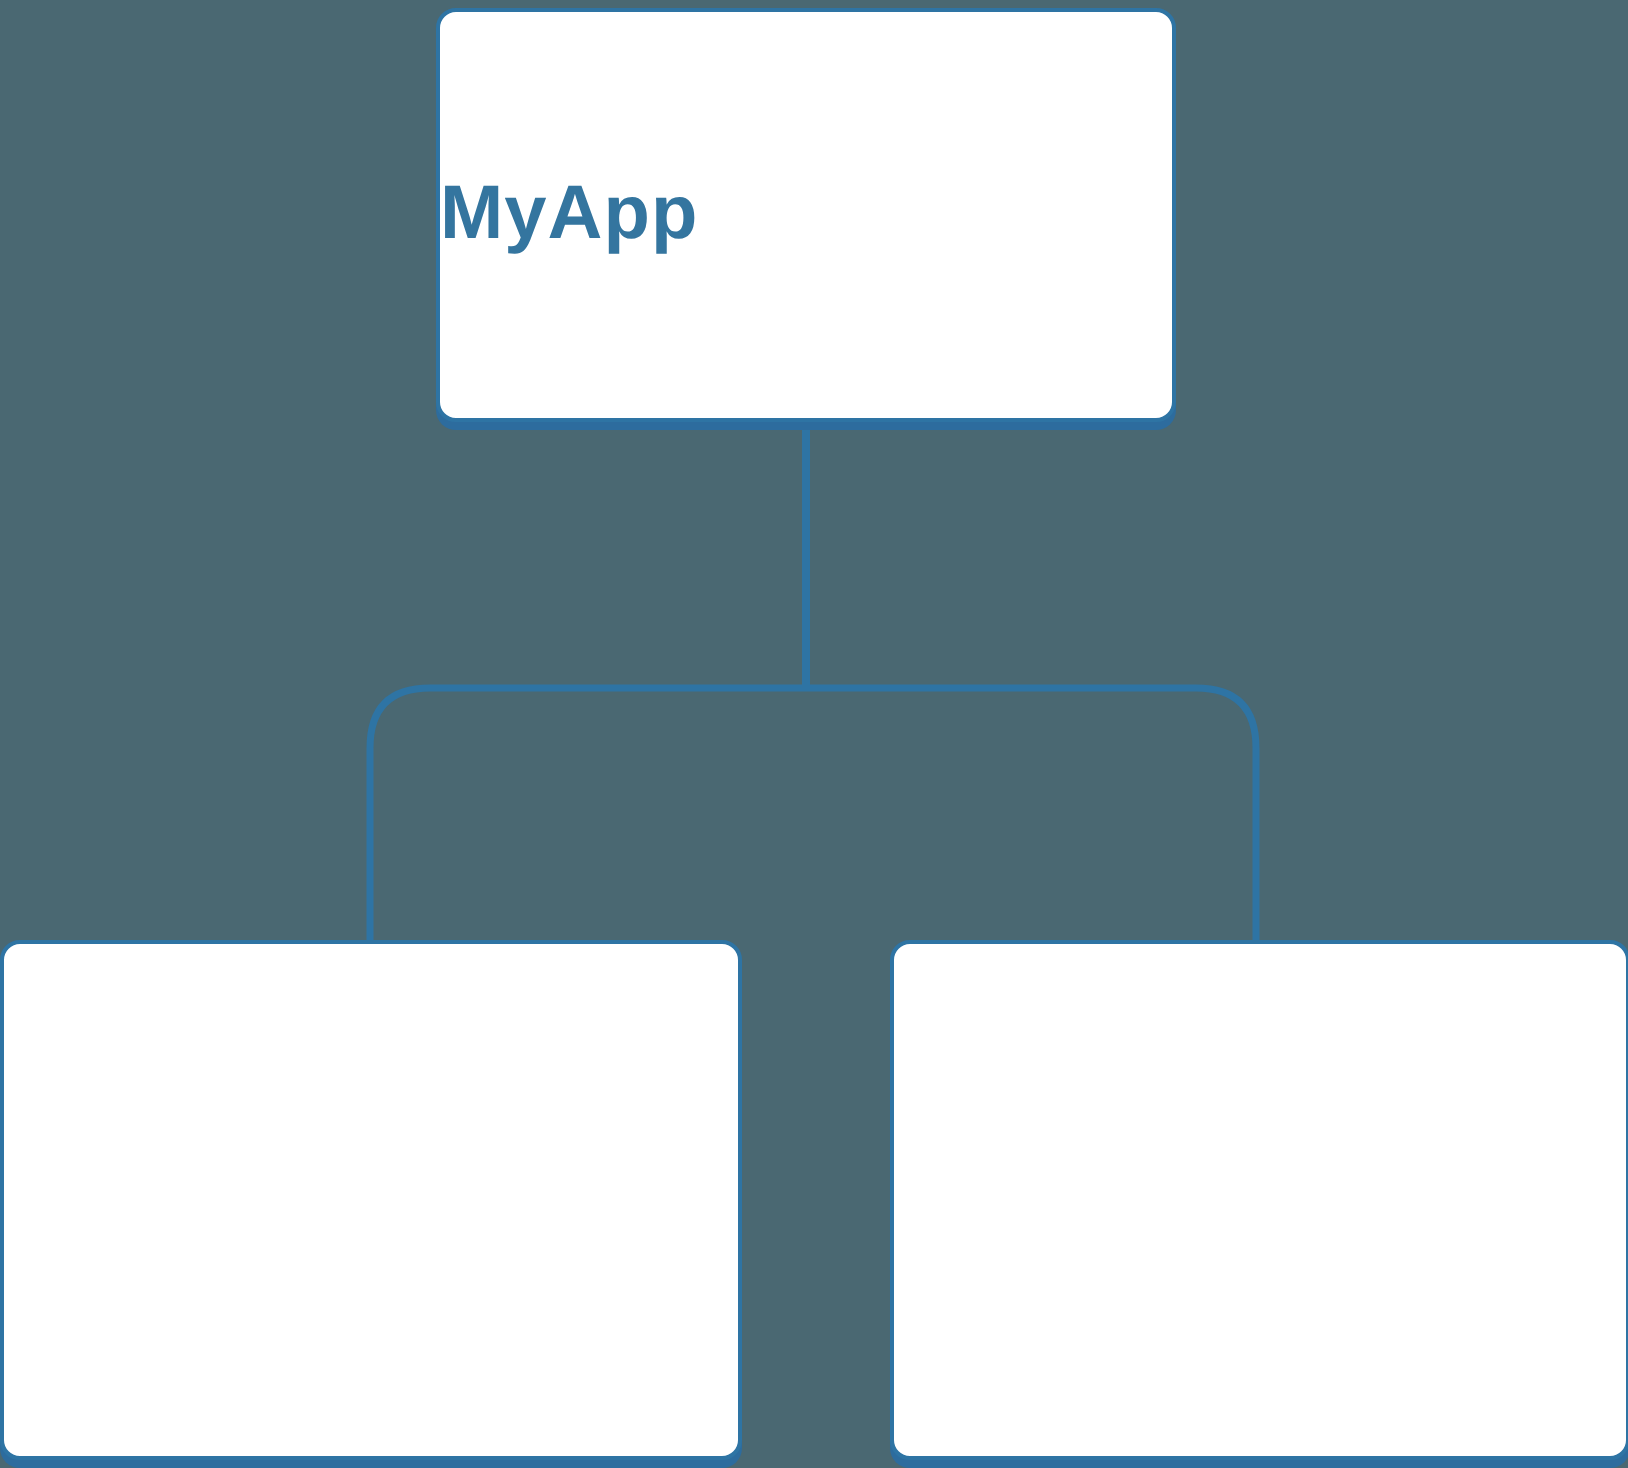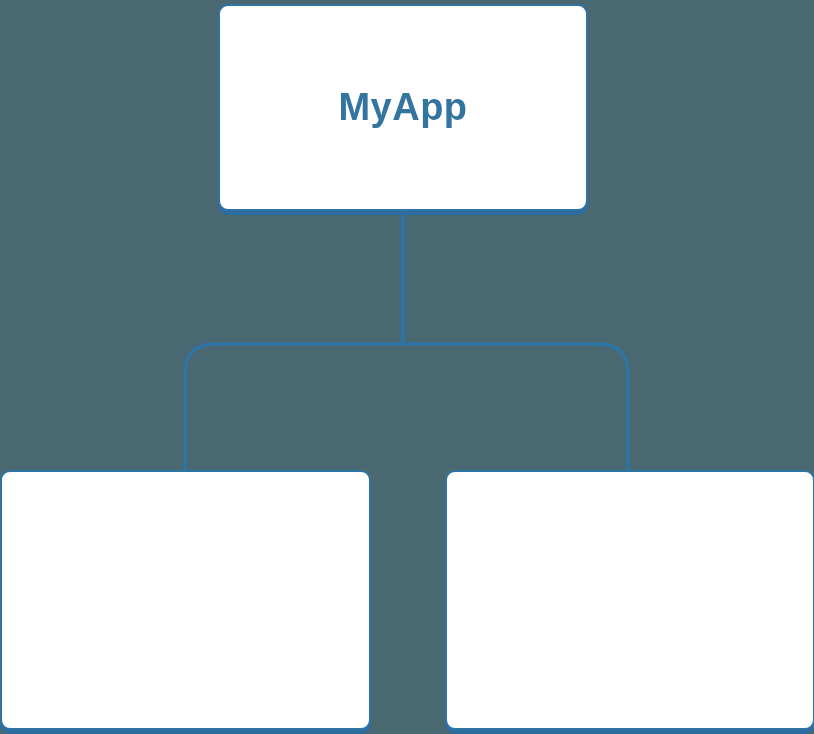--- a/index.html
+++ b/index.html
@@ -13,21 +13,21 @@
   .connectors{position:absolute;left:0;top:0;z-index:0;}
   .card{
     position:absolute;
     background:#fff;
     border:2px solid var(--line,#2E74A4);
     border-radius:10px;
     box-shadow:0 4px 0 var(--lineShadow,#2D6C9E);
     box-sizing:border-box;
     z-index:1;
   }
-  .root-card{left:218px;top:4px;width:370px;height:207px;display:flex;align-items:center;justify-content:center;}
+  .root-card{left:218px;top:4px;width:370px;height:207px;display:flex;align-items:center;}
   .root-title{
     font-size:38px;font-weight:700;color:var(--title,#34759F);letter-spacing:.5px;
   }
   .child-card-left{left:0;top:470px;width:371px;height:260px;}
   .child-card-right{left:445px;top:470px;width:370px;height:260px;}
 </style>
 </head>
 <body>
 
 <div class="canvas">

